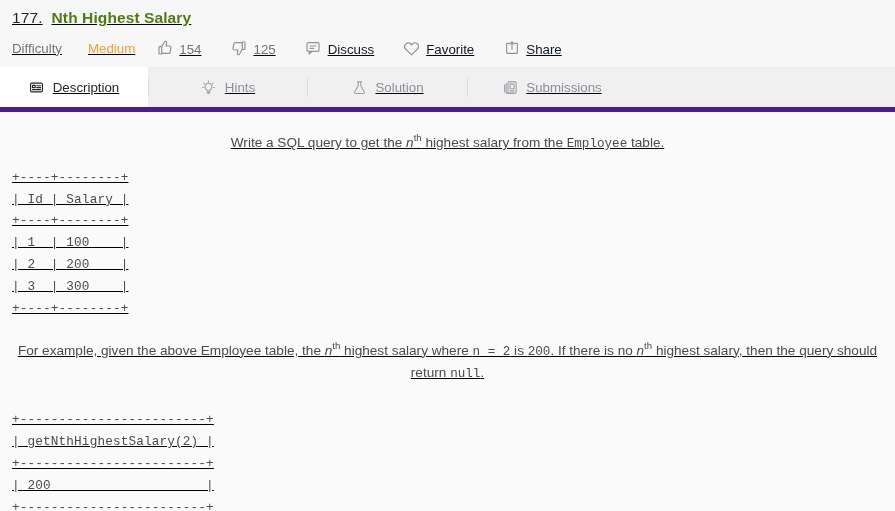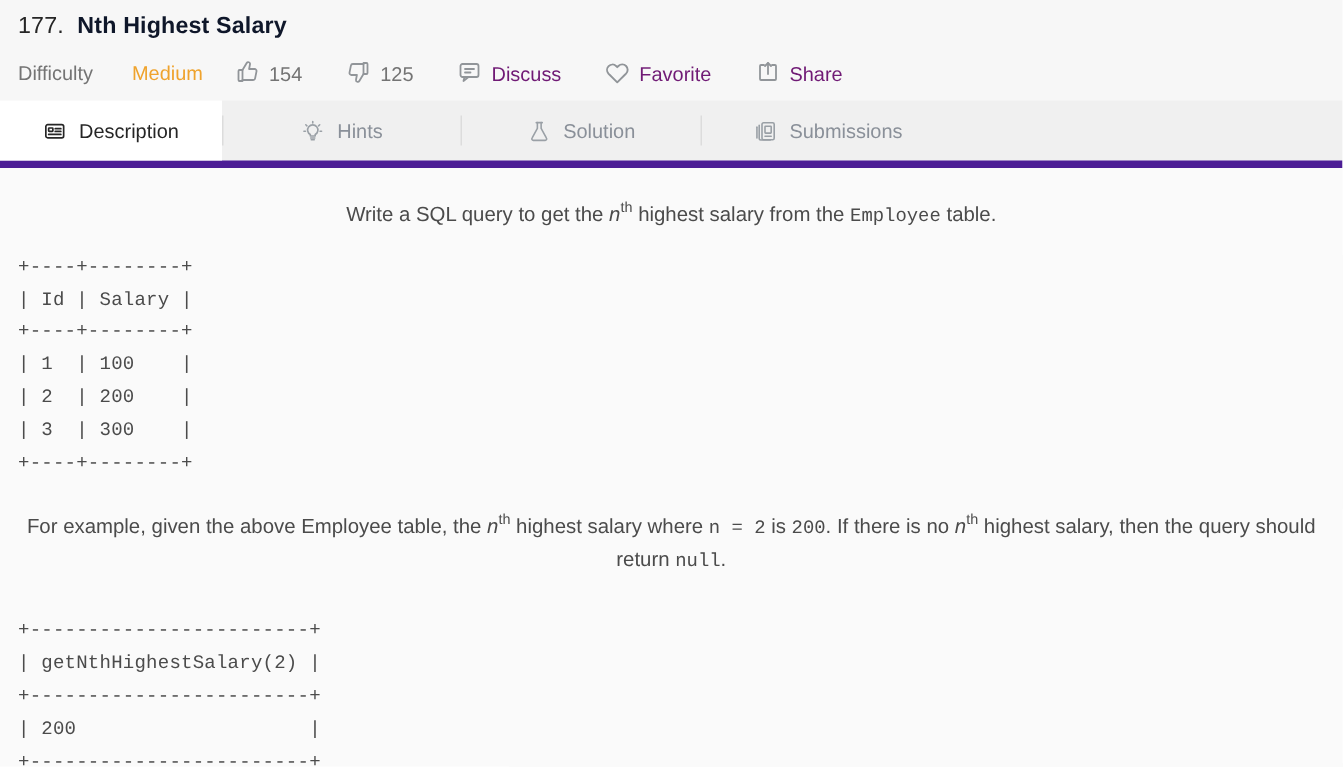--- a/index.html
+++ b/index.html
@@ -12,20 +12,21 @@
     -webkit-font-smoothing: antialiased;
   }
 
   .page {
     width: 895px;
     height: 511px;
     position: relative;
     background: #fafafa;
     display: flex;
     flex-direction: column;
+    text-decoration: underline;
   }
 
   
   .header {
     background: #f7f7f7;
     padding: 9px 12px 0 12px;
     flex: 0 0 auto;
   }
 
   .title-row {
@@ -35,21 +36,21 @@
     padding-bottom: 2px;
   }
   .q-number {
     font-size: 15.5px;
     color: #262626;
     font-weight: 400;
     letter-spacing: .1px;
   }
   .q-title {
     font-size: 15.5px;
-    color: #0f172a;
+    color: #4d7c0f;
     font-weight: 700;
     letter-spacing: .1px;
   }
 
   
   .meta-row {
     display: flex;
     align-items: center;
     height: 38px;
     gap: 0;
@@ -75,21 +76,21 @@
     display: inline-flex;
     align-items: center;
     justify-content: center;
     width: 17px;
     height: 17px;
     color: #919599;
     flex: 0 0 auto;
   }
   .meta-icon svg { display: block; }
   .meta-count { color: #747474; }
-  .meta-label { color: #701a75; }
+  .meta-label { color: #0f172a; }
 
   
   .tabs {
     display: flex;
     align-items: stretch;
     height: 45px;
     background: #f0f0f0;
     border-bottom: 5px solid #4c1d95;
     flex: 0 0 auto;
     position: relative;

